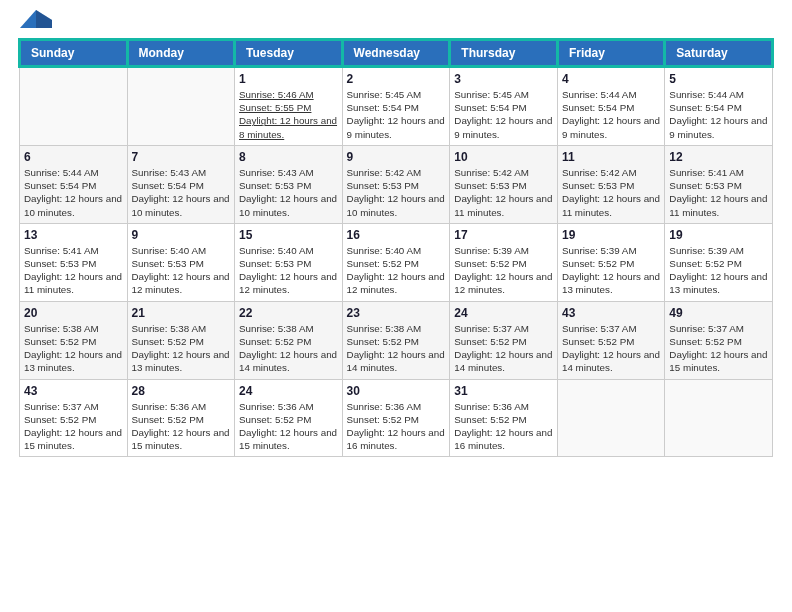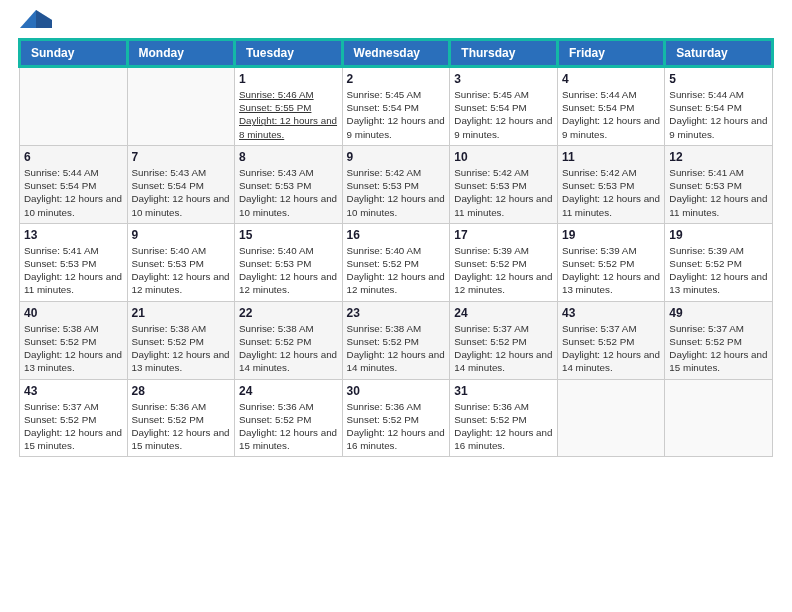--- a/index.html
+++ b/index.html
@@ -236,21 +236,21 @@
           </td>
           <td>
             <span class="day-num">19</span>
             <div class="day-info" style="white-space: pre-line;">Sunrise: 5:39 AM
 Sunset: 5:52 PM
 Daylight: 12 hours and 13 minutes.</div>
           </td>
         </tr>
         <tr>
           <td>
-            <span class="day-num">40</span>
+            <span class="day-num">20</span>
             <div class="day-info" style="white-space: pre-line;">Sunrise: 5:38 AM
 Sunset: 5:52 PM
 Daylight: 12 hours and 13 minutes.</div>
           </td>
           <td>
             <span class="day-num">21</span>
             <div class="day-info" style="white-space: pre-line;">Sunrise: 5:38 AM
 Sunset: 5:52 PM
 Daylight: 12 hours and 13 minutes.</div>
           </td>

